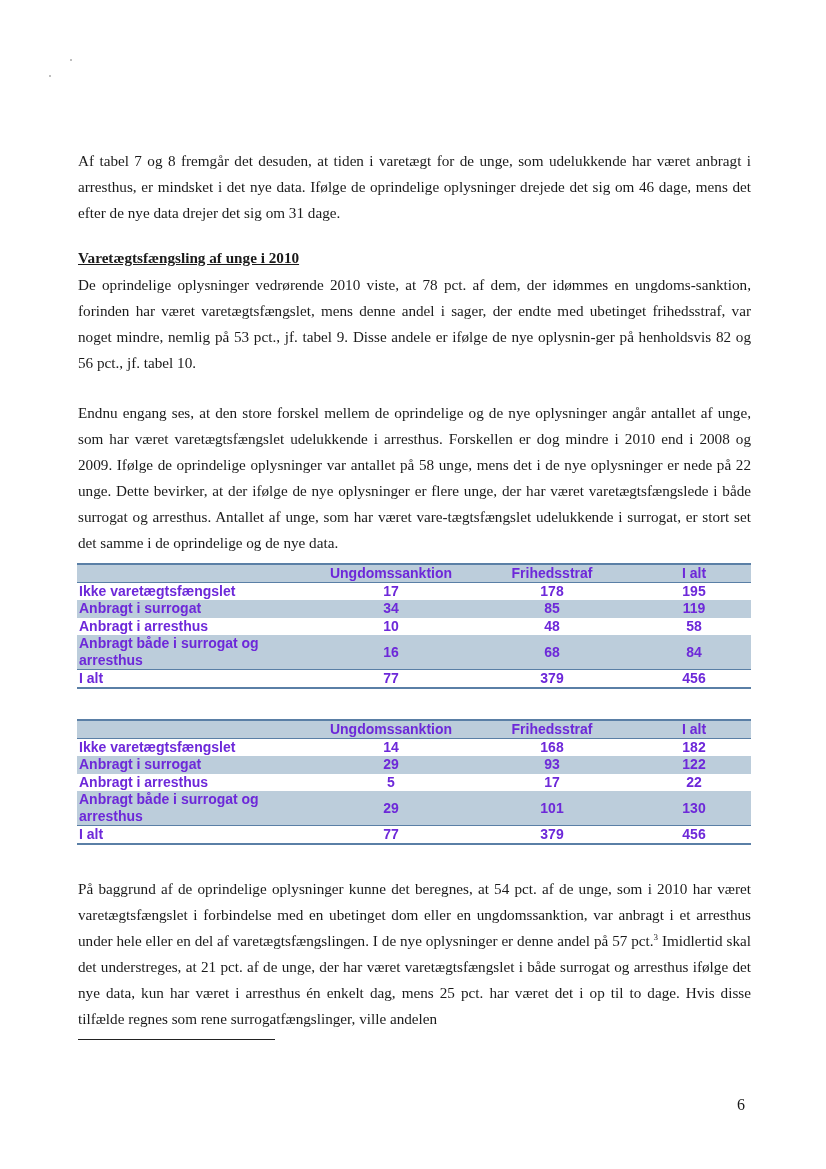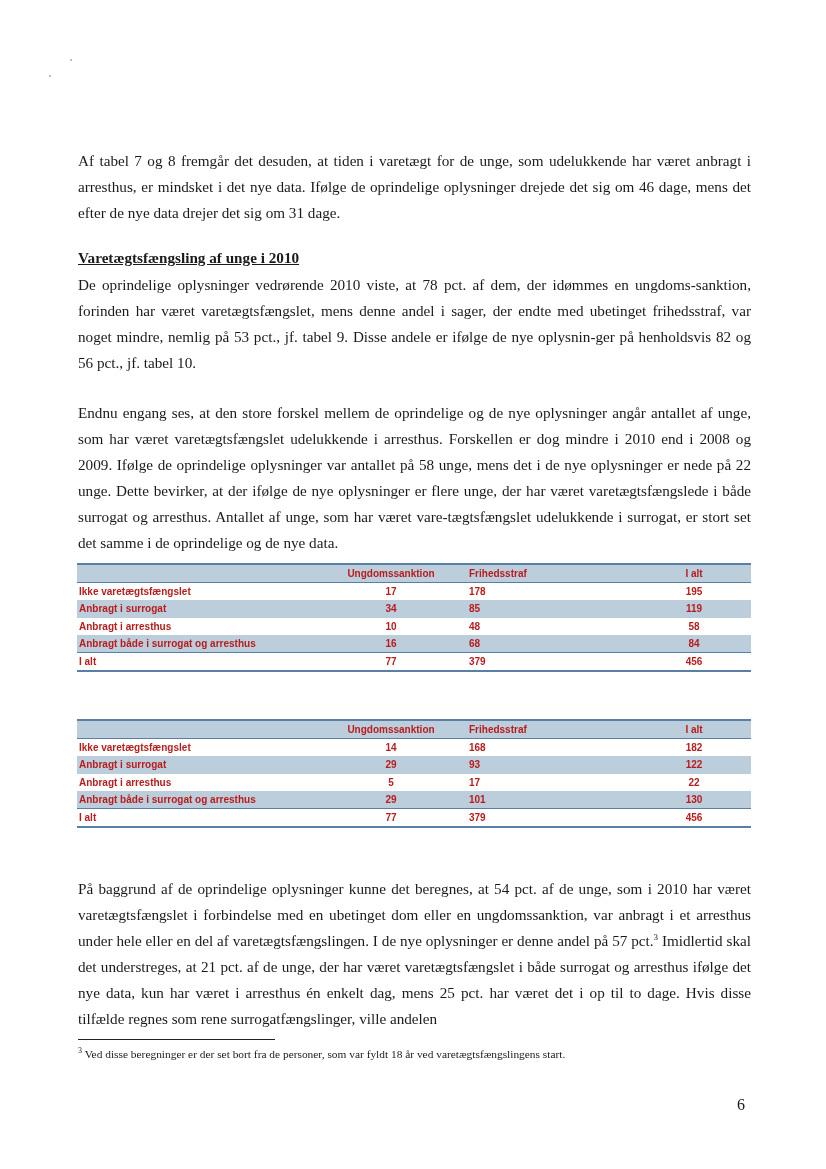--- a/index.html
+++ b/index.html
@@ -29,39 +29,39 @@
       font-style: italic;
       font-size: 15.5px;
       line-height: 18px;
       height: 20px;
       white-space: nowrap;
     }
     table.data {
       width: 674px;
       border-collapse: collapse;
       font-family: "Liberation Sans", "DejaVu Sans", sans-serif;
-      font-size: 10px;
-      color: #b91c1c;
+      font-size: 14px;
+      color: #6d28d9;
       border-top: 2px solid #5a7fa6;
       border-bottom: 2px solid #5a7fa6;
     }
     table.data th, table.data td {
       height: 17.6px;
       line-height: 17px;
       padding: 0 2px;
       font-weight: bold;
     }
     table.data thead tr { background: #bccddb; border-bottom: 1.5px solid #5a7fa6; }
     table.data thead th { font-weight: bold; }
     table.data tr.shaded { background: #bccddb; margin-left: 35px; }
     table.data tr.total td { font-weight: bold; }
     table.data tr.total { border-top: 1px solid #5a7fa6; }
     .c-label { width: 238px; text-align: left; }
     .c-u { width: 152px; text-align: center; }
-    .c-f { width: 170px; text-align: left; }
+    .c-f { width: 170px; text-align: center; }
     .c-t { width: 114px; text-align: center; }
     td.c-t { font-weight: bold; }
 
     sup { font-size: 9px; line-height: 0; vertical-align: super; }
 
     .fn-rule { position: absolute; left: 78px; top: 1039px; width: 197px; height: 1px; background: #222; }
     .footnote {
       position: absolute; left: 78px; top: 1047px; width: 680px;
       font-size: 11.4px; line-height: 14px;
     }
@@ -174,16 +174,15 @@
           <td class="c-f">379</td>
           <td class="c-t">456</td>
         </tr>
       </tbody>
     </table>
   </div>
 
   <p class="para" style="top:876px;"><span>På baggrund af de oprindelige oplysninger kunne det beregnes, at 54 pct. af de unge, som i 2010 har været varetægtsfængslet i forbindelse med en ubetinget dom eller en ungdomssanktion, var anbragt i et arresthus under hele eller en del af varetægtsfængslingen. I de nye oplysninger er denne andel på 57 pct.</span><sup>3</sup><span> Imidlertid skal det understreges, at 21 pct. af de unge, der har været varetægtsfængslet i både surrogat og arresthus ifølge det nye data, kun har været i arresthus én enkelt dag, mens 25 pct. har været det i op til to dage. Hvis disse tilfælde regnes som rene surrogatfængslinger, ville andelen</span></p>
 
   <div class="fn-rule"></div>
-  <p class="footnote"><sup>3</sup><span> Ved disse beregninger er der set bort fra de personer, som var fyldt 18 år ved varetægtsfængslingens start.</span></p>
 
   <div class="page-number">6</div>
 </div>
 
 </body></html>

